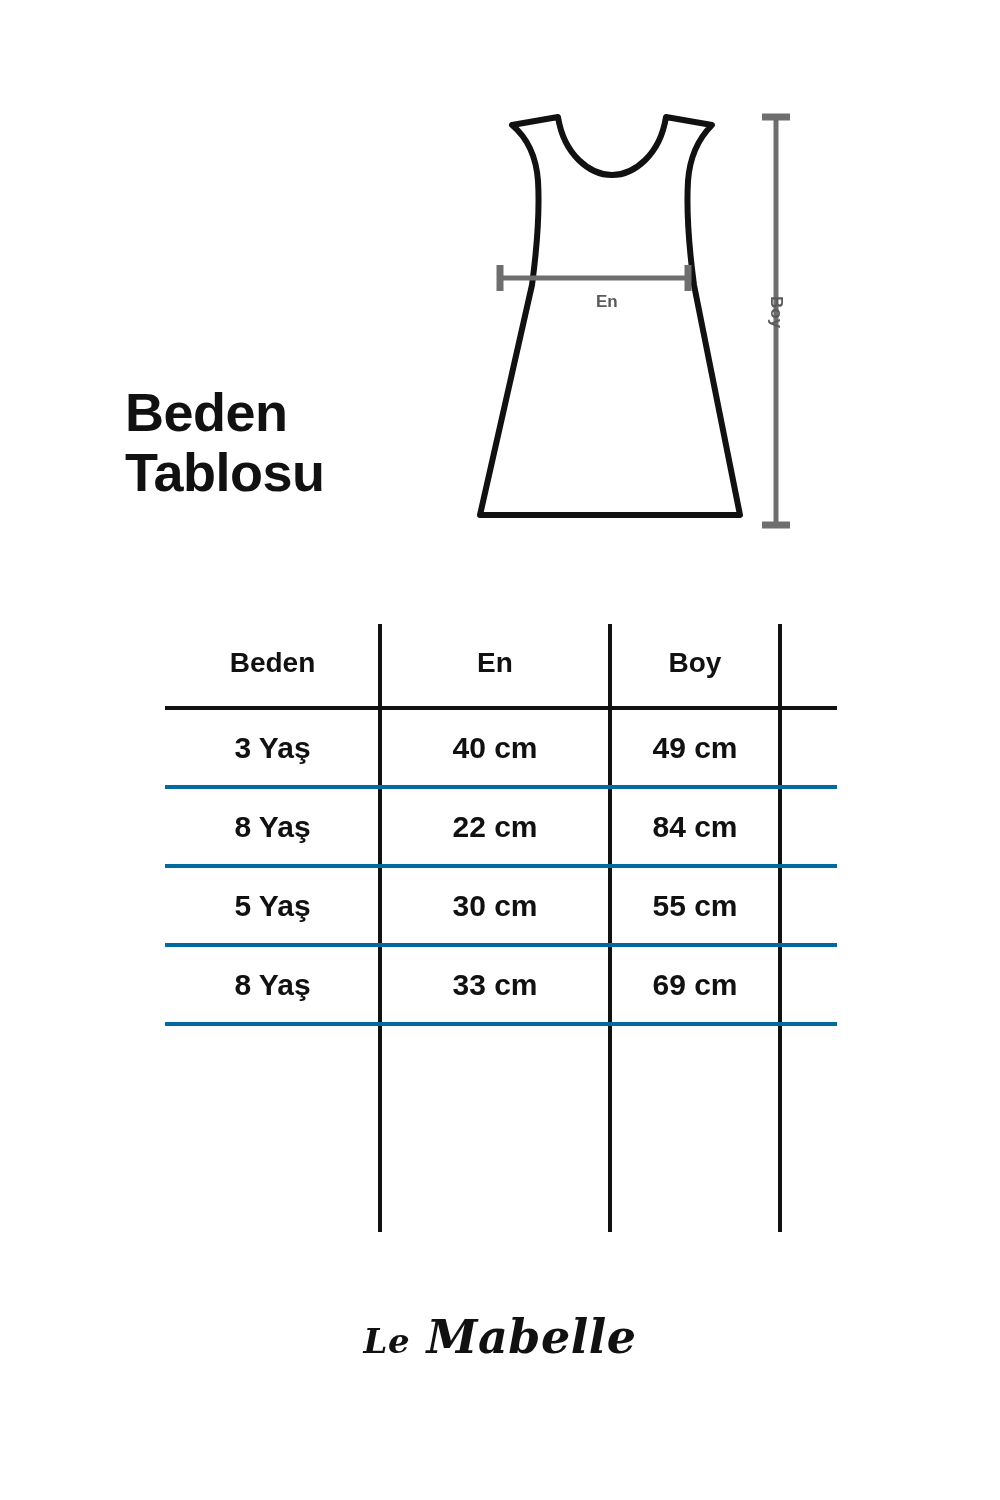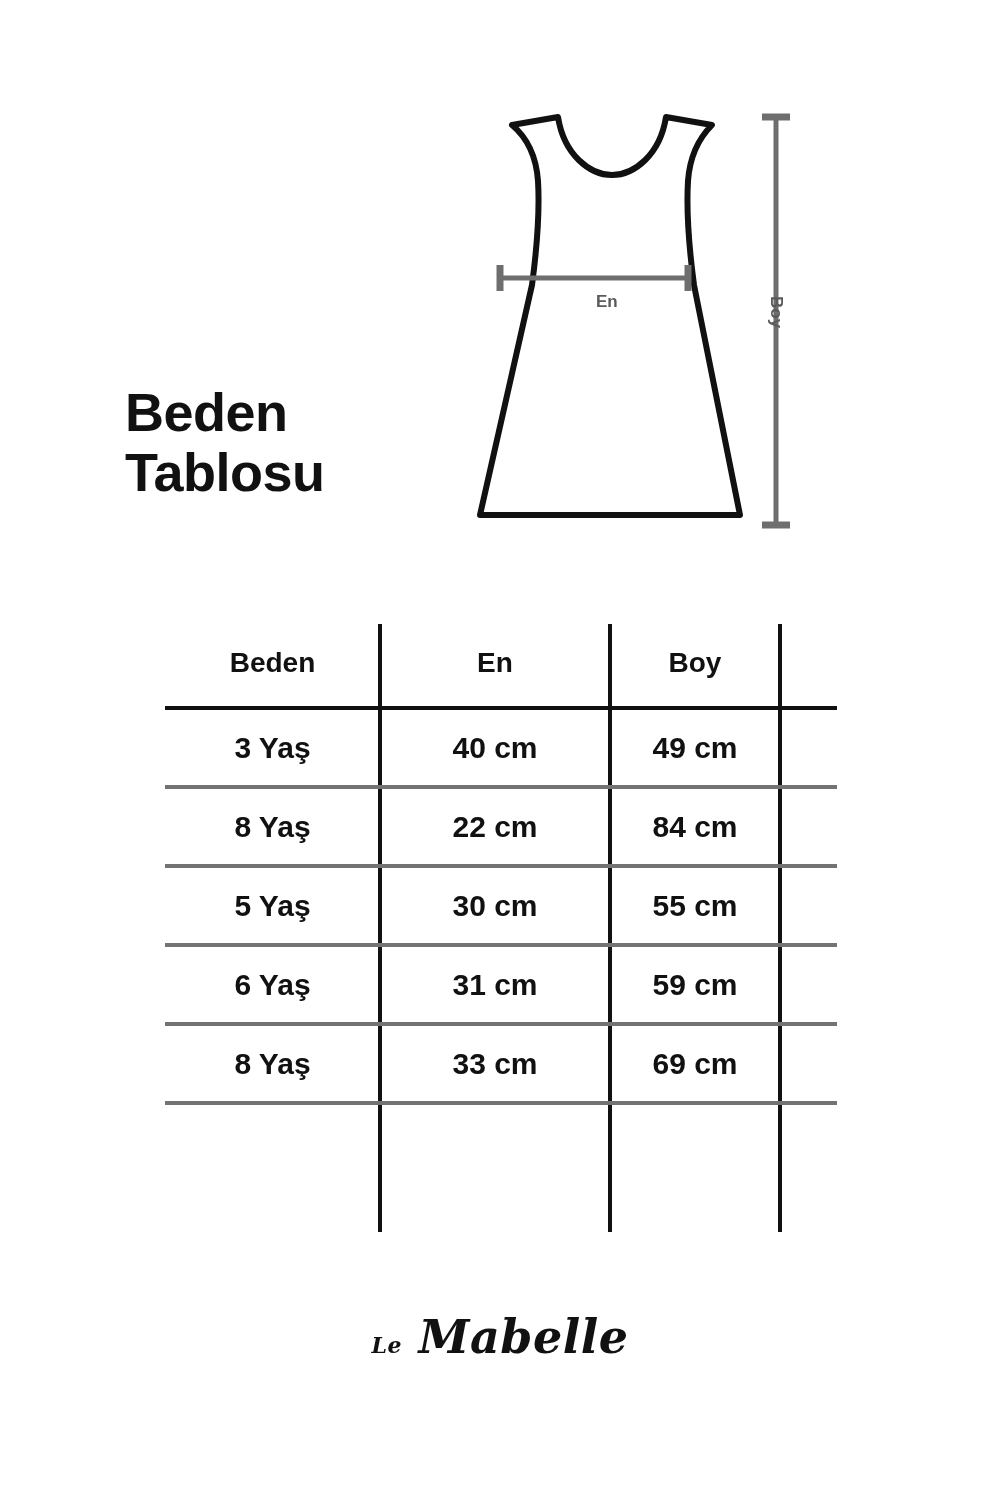--- a/index.html
+++ b/index.html
@@ -100,21 +100,21 @@
   }
 
   table.size-table td {
     font-size: 30px;
   }
 
   table.size-table tr.head th {
     border-bottom: 4px solid #111111;
   }
   table.size-table tbody tr td {
-    border-bottom: 4px solid #737373;
+    border-bottom: 4px solid #0369a1;
   }
   table.size-table th.c0, table.size-table td.c0 { width: 215px; }
   table.size-table th.c1, table.size-table td.c1 { width: 230px; }
   table.size-table th.c2, table.size-table td.c2 { width: 170px; }
   table.size-table th.c3, table.size-table td.c3 { width: 57px; }
 
   
   .vline {
     position: absolute;
     width: 4px;
@@ -129,21 +129,21 @@
     width: 1000px;
     text-align: center;
     font-family: "DejaVu Serif", serif;
     font-style: italic;
     font-weight: 700;
     font-size: 46px;
     letter-spacing: 0.5px;
     color: #111111;
   }
   .brand .small {
-    font-size: 22px;
+    font-size: 34px;
   }
 </style>
 </head>
 <body>
 
 <div class="top-area">
 
   <div class="title">Beden
 Tablosu</div>
 
@@ -196,26 +196,20 @@
         <td class="c2">84 cm</td>
         <td class="c3"></td>
       </tr>
       <tr>
         <td class="c0">5 Yaş</td>
         <td class="c1">30 cm</td>
         <td class="c2">55 cm</td>
         <td class="c3"></td>
       </tr>
       <tr>
-        <td class="c0">6 Yaş</td>
-        <td class="c1">31 cm</td>
-        <td class="c2">59 cm</td>
-        <td class="c3"></td>
-      </tr>
-      <tr>
         <td class="c0">8 Yaş</td>
         <td class="c1">33 cm</td>
         <td class="c2">69 cm</td>
         <td class="c3"></td>
       </tr>
     </tbody>
   </table>
 </div>
 
 <div class="brand">

